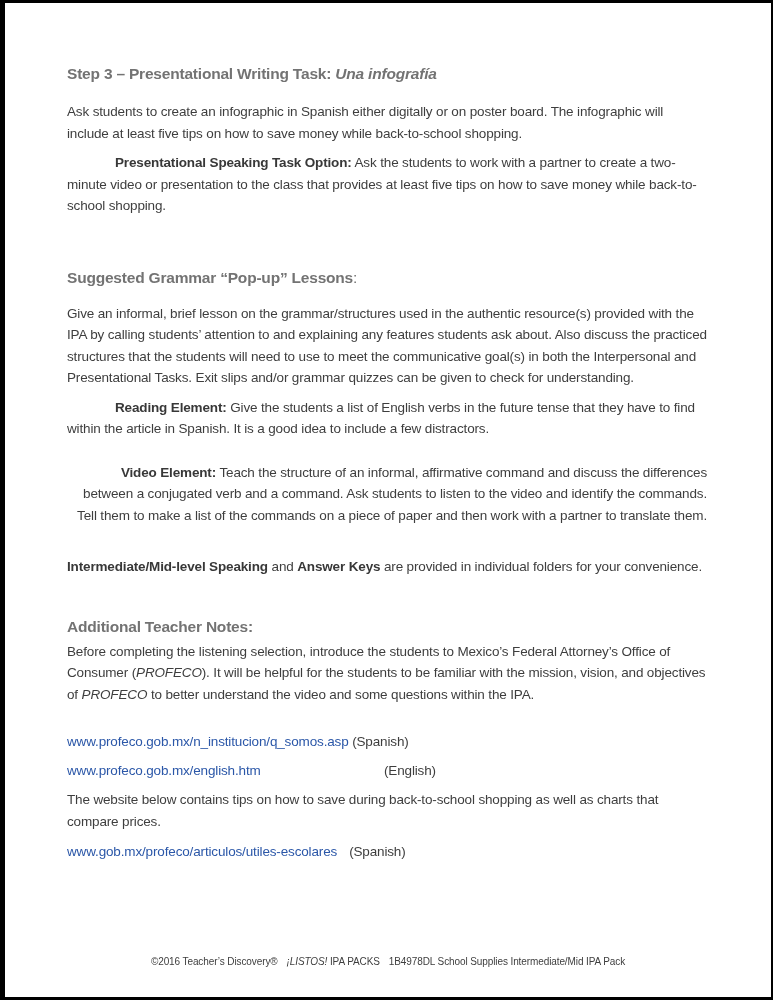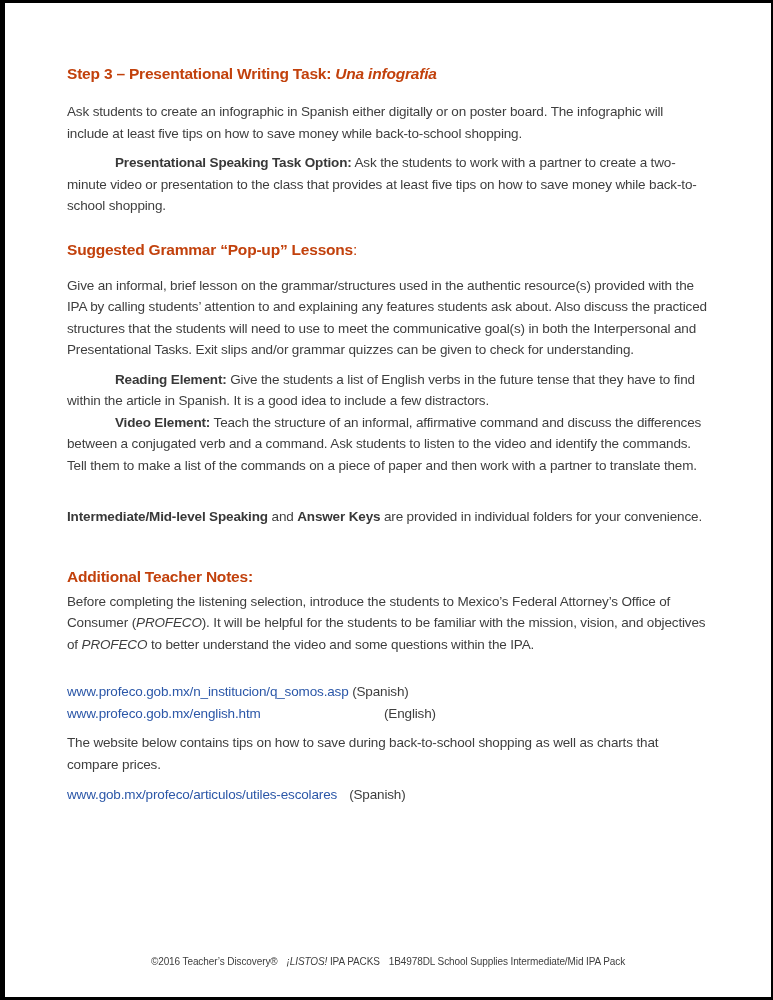--- a/index.html
+++ b/index.html
@@ -25,38 +25,38 @@
   }
   .body-text {
     font-size: 13.5px;
     line-height: 21.5px;
     letter-spacing: -0.15px;
     margin: 0;
   }
   .heading {
     font-size: 15.5px;
     font-weight: bold;
-    color: #c2410c;
+    color: #737373;
     line-height: 22px;
     letter-spacing: -0.2px;
     margin: 0;
   }
   .h1 { margin-top: 60px; }
   .p-intro { margin-top: 16px; }
   .p-indent { text-indent: 48px; }
   .p-speaking { margin-top: 8px; }
-  .h2 { margin-top: 22px; }
+  .h2 { margin-top: 50px; }
   .p-grammar { margin-top: 14px; }
   .p-reading { margin-top: 8px; }
-  .p-video { margin-top: 0; }
+  .p-video { margin-top: 22px; text-align: right; }
   .p-rubrics { margin-top: 30px; }
   .h3 { margin-top: 38px; }
   .p-notes { margin-top: 3px; }
   .link-row1 { margin-top: 26px; }
-  .link-row2 { }
+  .link-row2 { margin-top: 7px; }
   .p-website { margin-top: 8px; }
   .link-row3 { margin-top: 9px; }
   .bold { font-weight: bold; color: #383838; }
   .italic { font-style: italic; }
   .link {
     color: #2b57a8;
     text-decoration: none;
     cursor: pointer;
   }
   .url-col {

